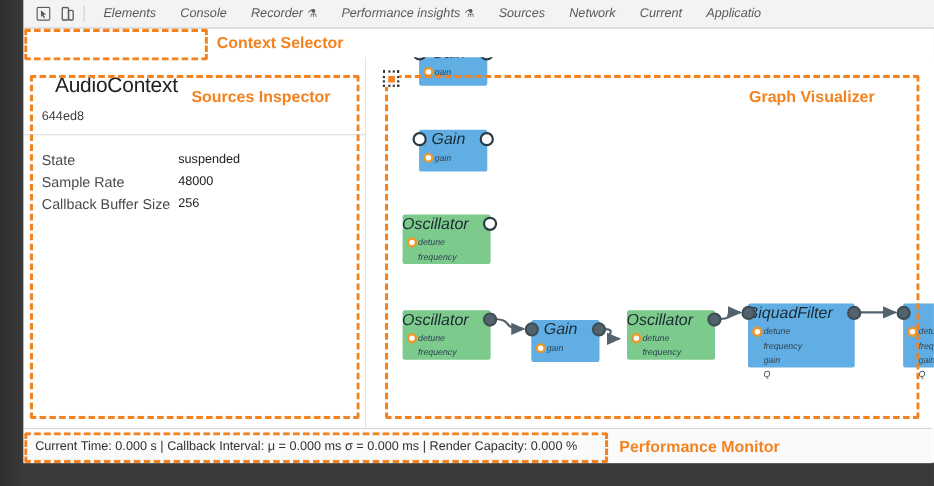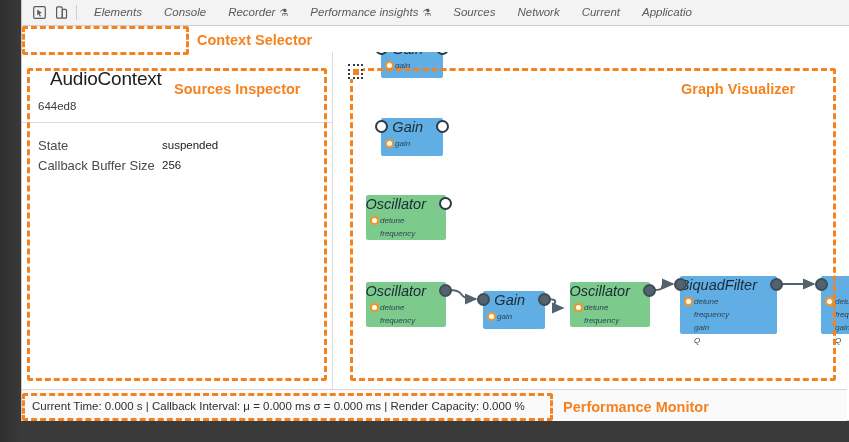--- a/index.html
+++ b/index.html
@@ -137,20 +137,24 @@
     <div id="prop-panel">
       <div id="prop-title">AudioContext</div>
       <div id="prop-id">644ed8</div>
       <div id="prop-rule"></div>
       <div id="prop-table">
         <div class="prow">
           <span class="pkey">State</span>
           <span class="pval">suspended</span>
         </div>
         <div class="prow">
+          <span class="pkey">Sample Rate</span>
+          <span class="pval">48000</span>
+        </div>
+        <div class="prow">
           <span class="pkey">Callback Buffer Size</span>
           <span class="pval">256</span>
         </div>
       </div>
     </div>
 
     <div id="graph-panel">
       <svg class="edges" id="edge-layer">
           <defs>
             <marker id="ah" markerWidth="7" markerHeight="7" refX="5.6" refY="3.1" orient="auto">

